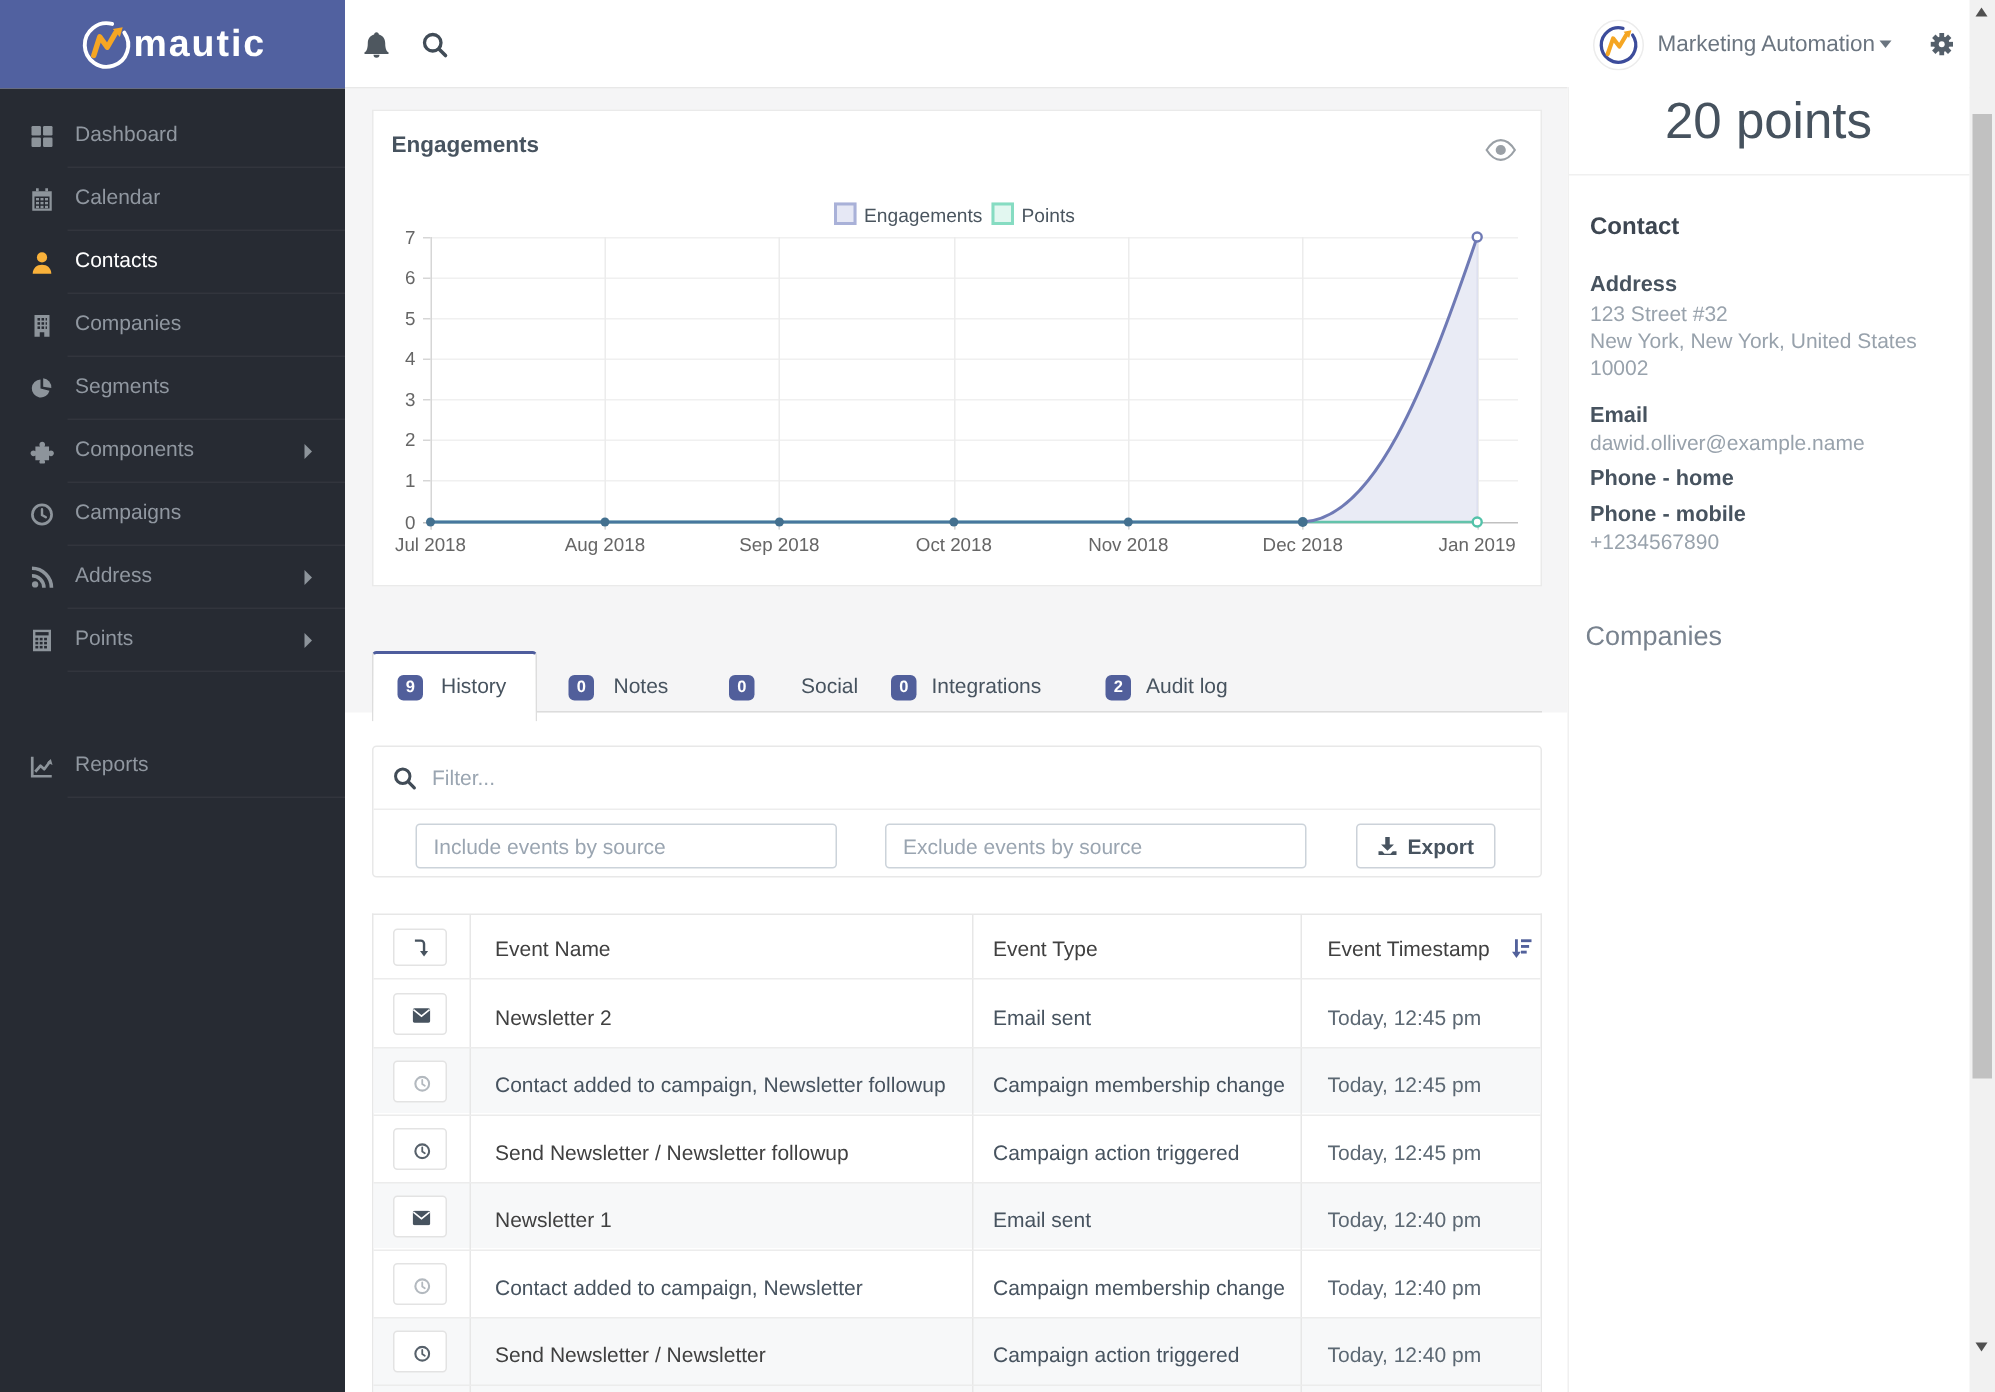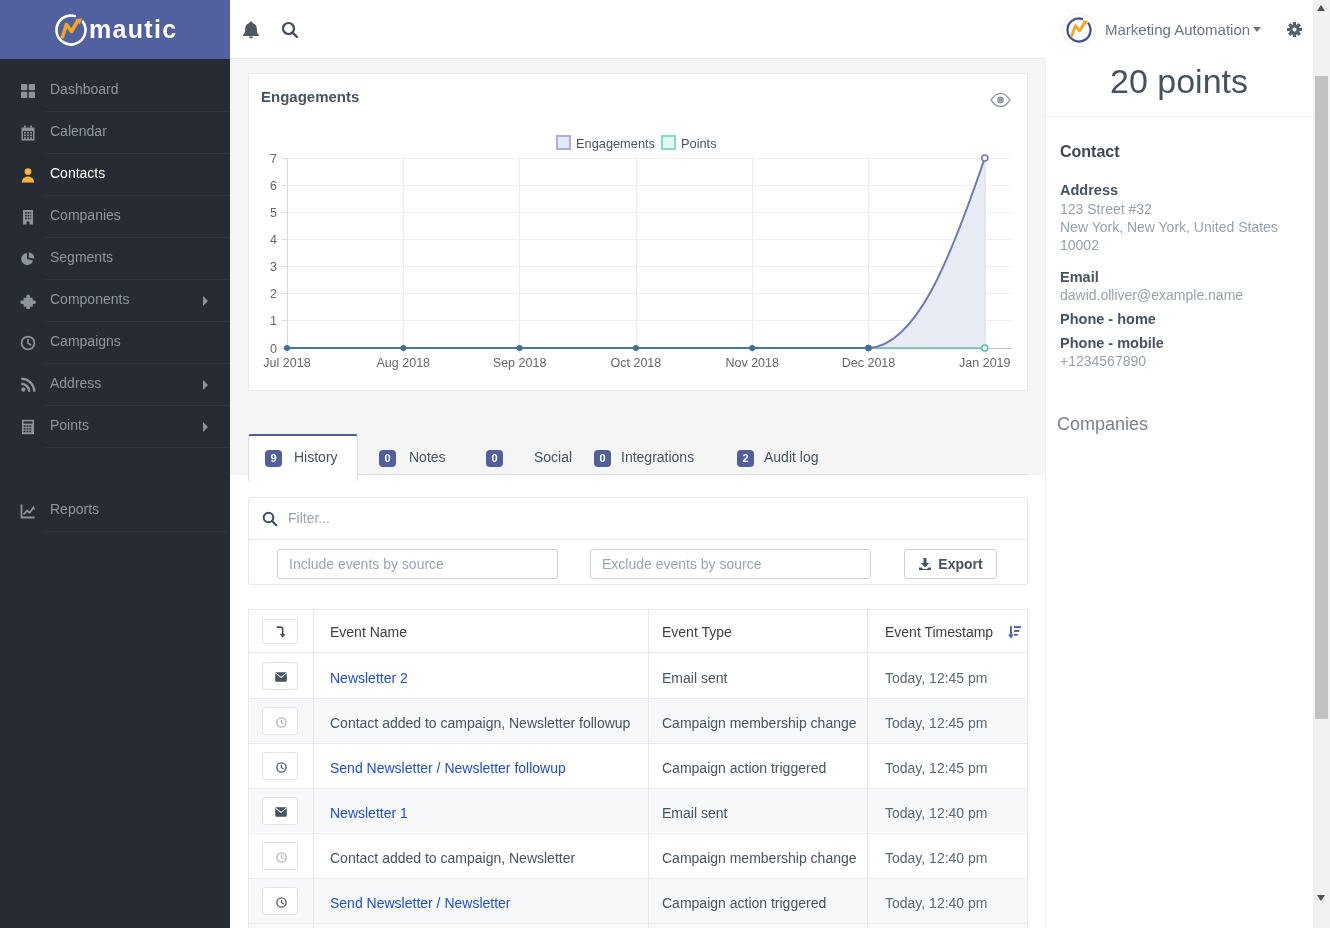--- a/index.html
+++ b/index.html
@@ -37,21 +37,21 @@
 .finput { position:absolute; top:51px; height:30px; border:1px solid #ccd3da; border-radius:3px; background:#fff; font-size:14px; color:#9aa5b1; line-height:28px; padding-left:11px; }
 #exportbtn { position:absolute; left:655px; top:51px; width:93px; height:30px; border:1px solid #ccd2d9; border-radius:3px; background:#fff; font-size:14px; font-weight:bold; color:#47535f; text-align:center; line-height:28px; }
 
 
 #tbl { left:248px; top:609px; width:780px; height:319px; background:#fff; border:1px solid #e7e7e7; border-bottom:none; }
 .vline { position:absolute; top:0; width:1px; height:319px; background:#e7e7e7; }
 .hline { position:absolute; left:0; width:778px; height:1px; background:#ececec; }
 .rowband { position:absolute; left:0; width:778px; height:44px; background:#f7f8f9; }
 .th { position:absolute; font-size:14px; font-weight:normal; color:#404040; }
 .td { position:absolute; font-size:14px; color:#47535f; }
-.td.link { color:#1d4ed8; }
+.td.link { color:#404040; }
 .td.time { color:#5c6873; }
 .icobox { position:absolute; left:13px; width:36px; height:28px; border:1px solid #e3e3e3; border-radius:3px; background:#fff; }
 
 
 #rpanel { left:1045px; top:58px; width:268px; height:870px; background:#fff; border-left:1px solid #f0f0f0; }
 .rp { position:absolute; }
 
 
 #sbar { left:1313px; top:0; width:17px; height:928px; background:#f1f1f1; }
 #sthumb { position:absolute; left:2px; top:76px; width:13px; height:643px; background:#c1c1c1; }

